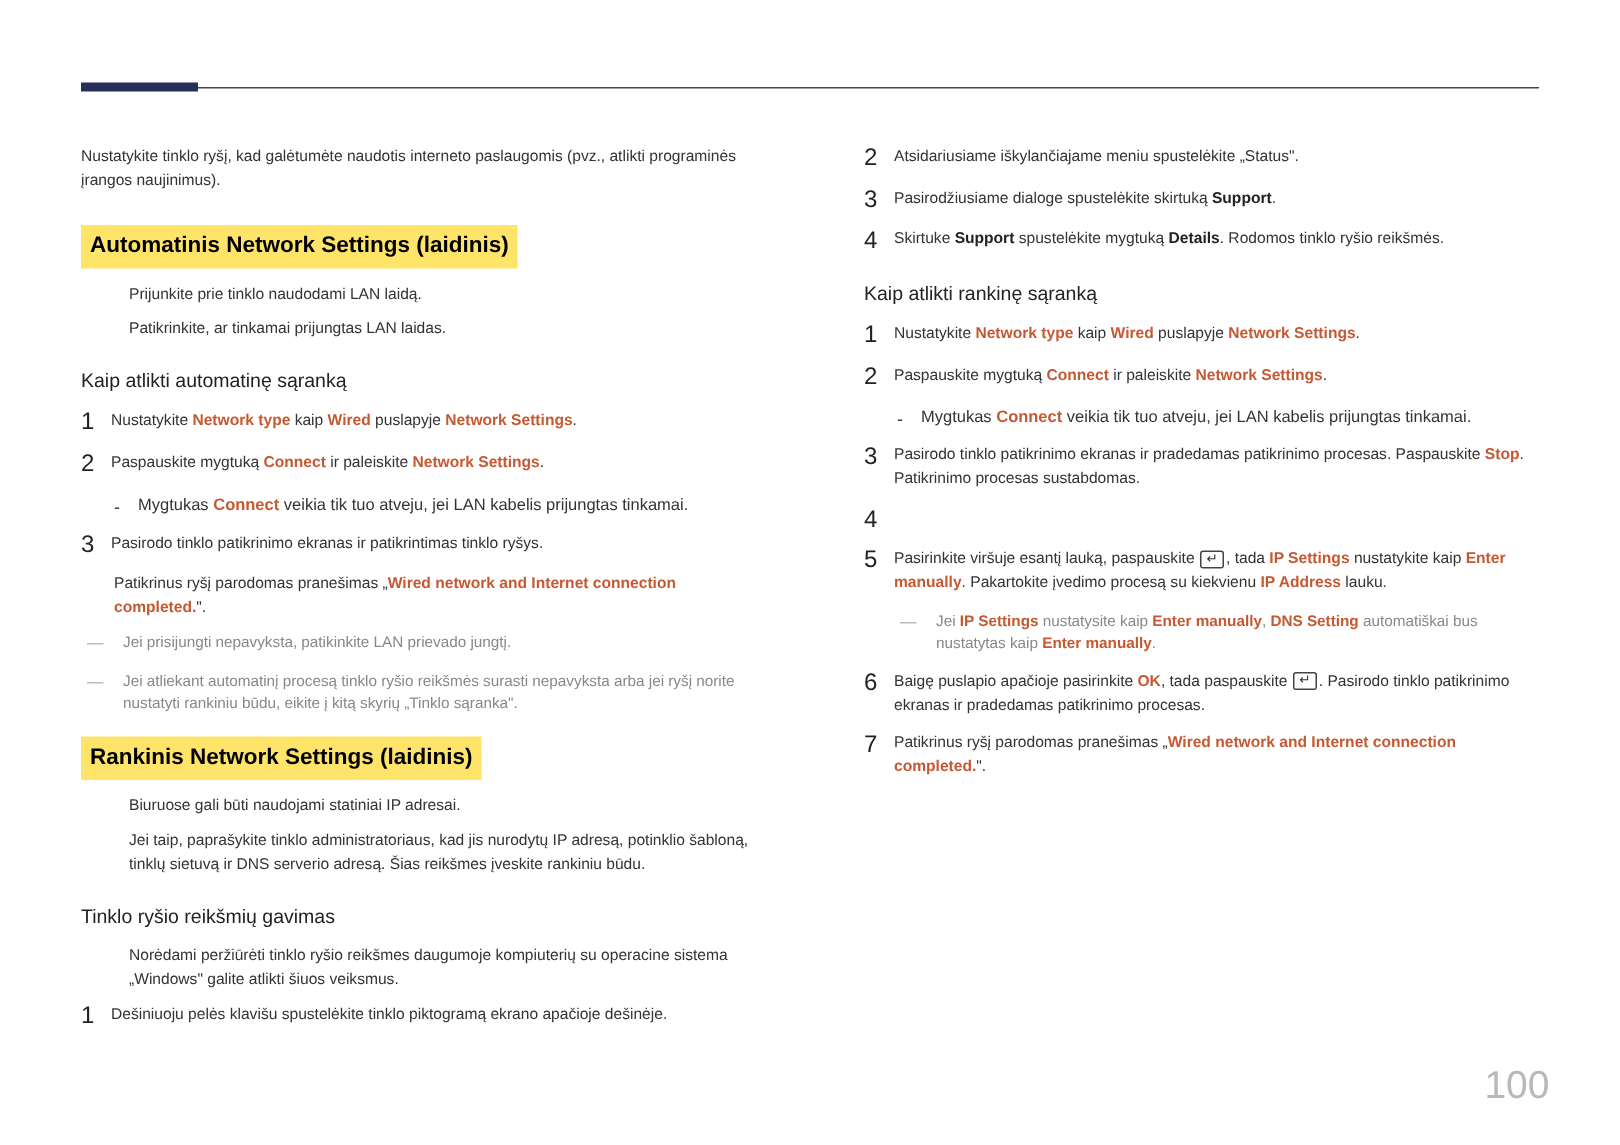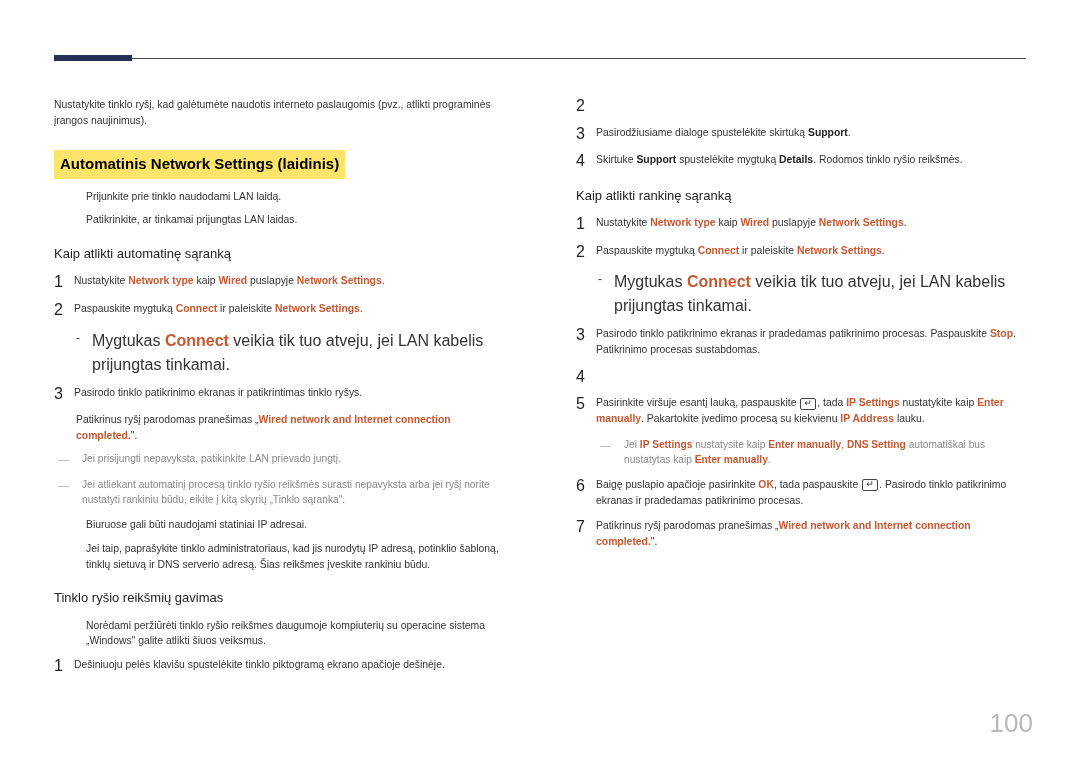--- a/index.html
+++ b/index.html
@@ -66,21 +66,21 @@
     font-weight: 400;
     line-height: 1.1;
   }
   .step-body { font-size: 10.4px; flex: 1; }
   .substep {
     display: flex;
     padding-left: 22px;
     margin-bottom: 8px;
   }
   .substep-dash { width: 16px; flex-shrink: 0; font-size: 12px; }
-  .substep-body { font-size: 16px; flex: 1; }
+  .substep-body { font-size: 11px; flex: 1; }
   .note {
     position: relative;
     padding-left: 28px;
     font-size: 10.2px;
     color: #888;
     margin: 4px 0 10px 0;
   }
   .note::before {
     content: "―";
     position: absolute;
@@ -165,38 +165,40 @@
         <div class="step-body">Pasirodo tinklo patikrinimo ekranas ir patikrintimas tinklo ryšys.</div>
       </div>
 
       <p class="para" style="padding-left:22px;">
         <span>Patikrinus ryšį parodomas pranešimas „</span><span class="accent">Wired network and Internet connection completed.</span><span>".</span>
       </p>
 
       <div class="note">Jei prisijungti nepavyksta, patikinkite LAN prievado jungtį.</div>
       <div class="note">Jei atliekant automatinį procesą tinklo ryšio reikšmės surasti nepavyksta arba jei ryšį norite nustatyti rankiniu būdu, eikite į kitą skyrių „Tinklo sąranka".</div>
 
+      <div class="highlight-heading">Rankinis Network Settings (laidinis)</div>
 
       <p class="para">Biuruose gali būti naudojami statiniai IP adresai.</p>
       <p class="para">Jei taip, paprašykite tinklo administratoriaus, kad jis nurodytų IP adresą, potinklio šabloną, tinklų sietuvą ir DNS serverio adresą. Šias reikšmes įveskite rankiniu būdu.</p>
 
       <div class="sub-heading">Tinklo ryšio reikšmių gavimas</div>
 
       <p class="para">Norėdami peržiūrėti tinklo ryšio reikšmes daugumoje kompiuterių su operacine sistema „Windows" galite atlikti šiuos veiksmus.</p>
 
       <div class="step">
         <div class="step-num">1</div>
         <div class="step-body">Dešiniuoju pelės klavišu spustelėkite tinklo piktogramą ekrano apačioje dešinėje.</div>
       </div>
     </div>
 
     <div class="col">
 
       <div class="step">
         <div class="step-num">2</div>
+        <div class="step-body">Atsidariusiame iškylančiajame meniu spustelėkite „Status".</div>
       </div>
 
       <div class="step">
         <div class="step-num">3</div>
         <div class="step-body">
           <span>Pasirodžiusiame dialoge spustelėkite skirtuką </span><span class="strong">Support</span>.
         </div>
       </div>
 
       <div class="step">

